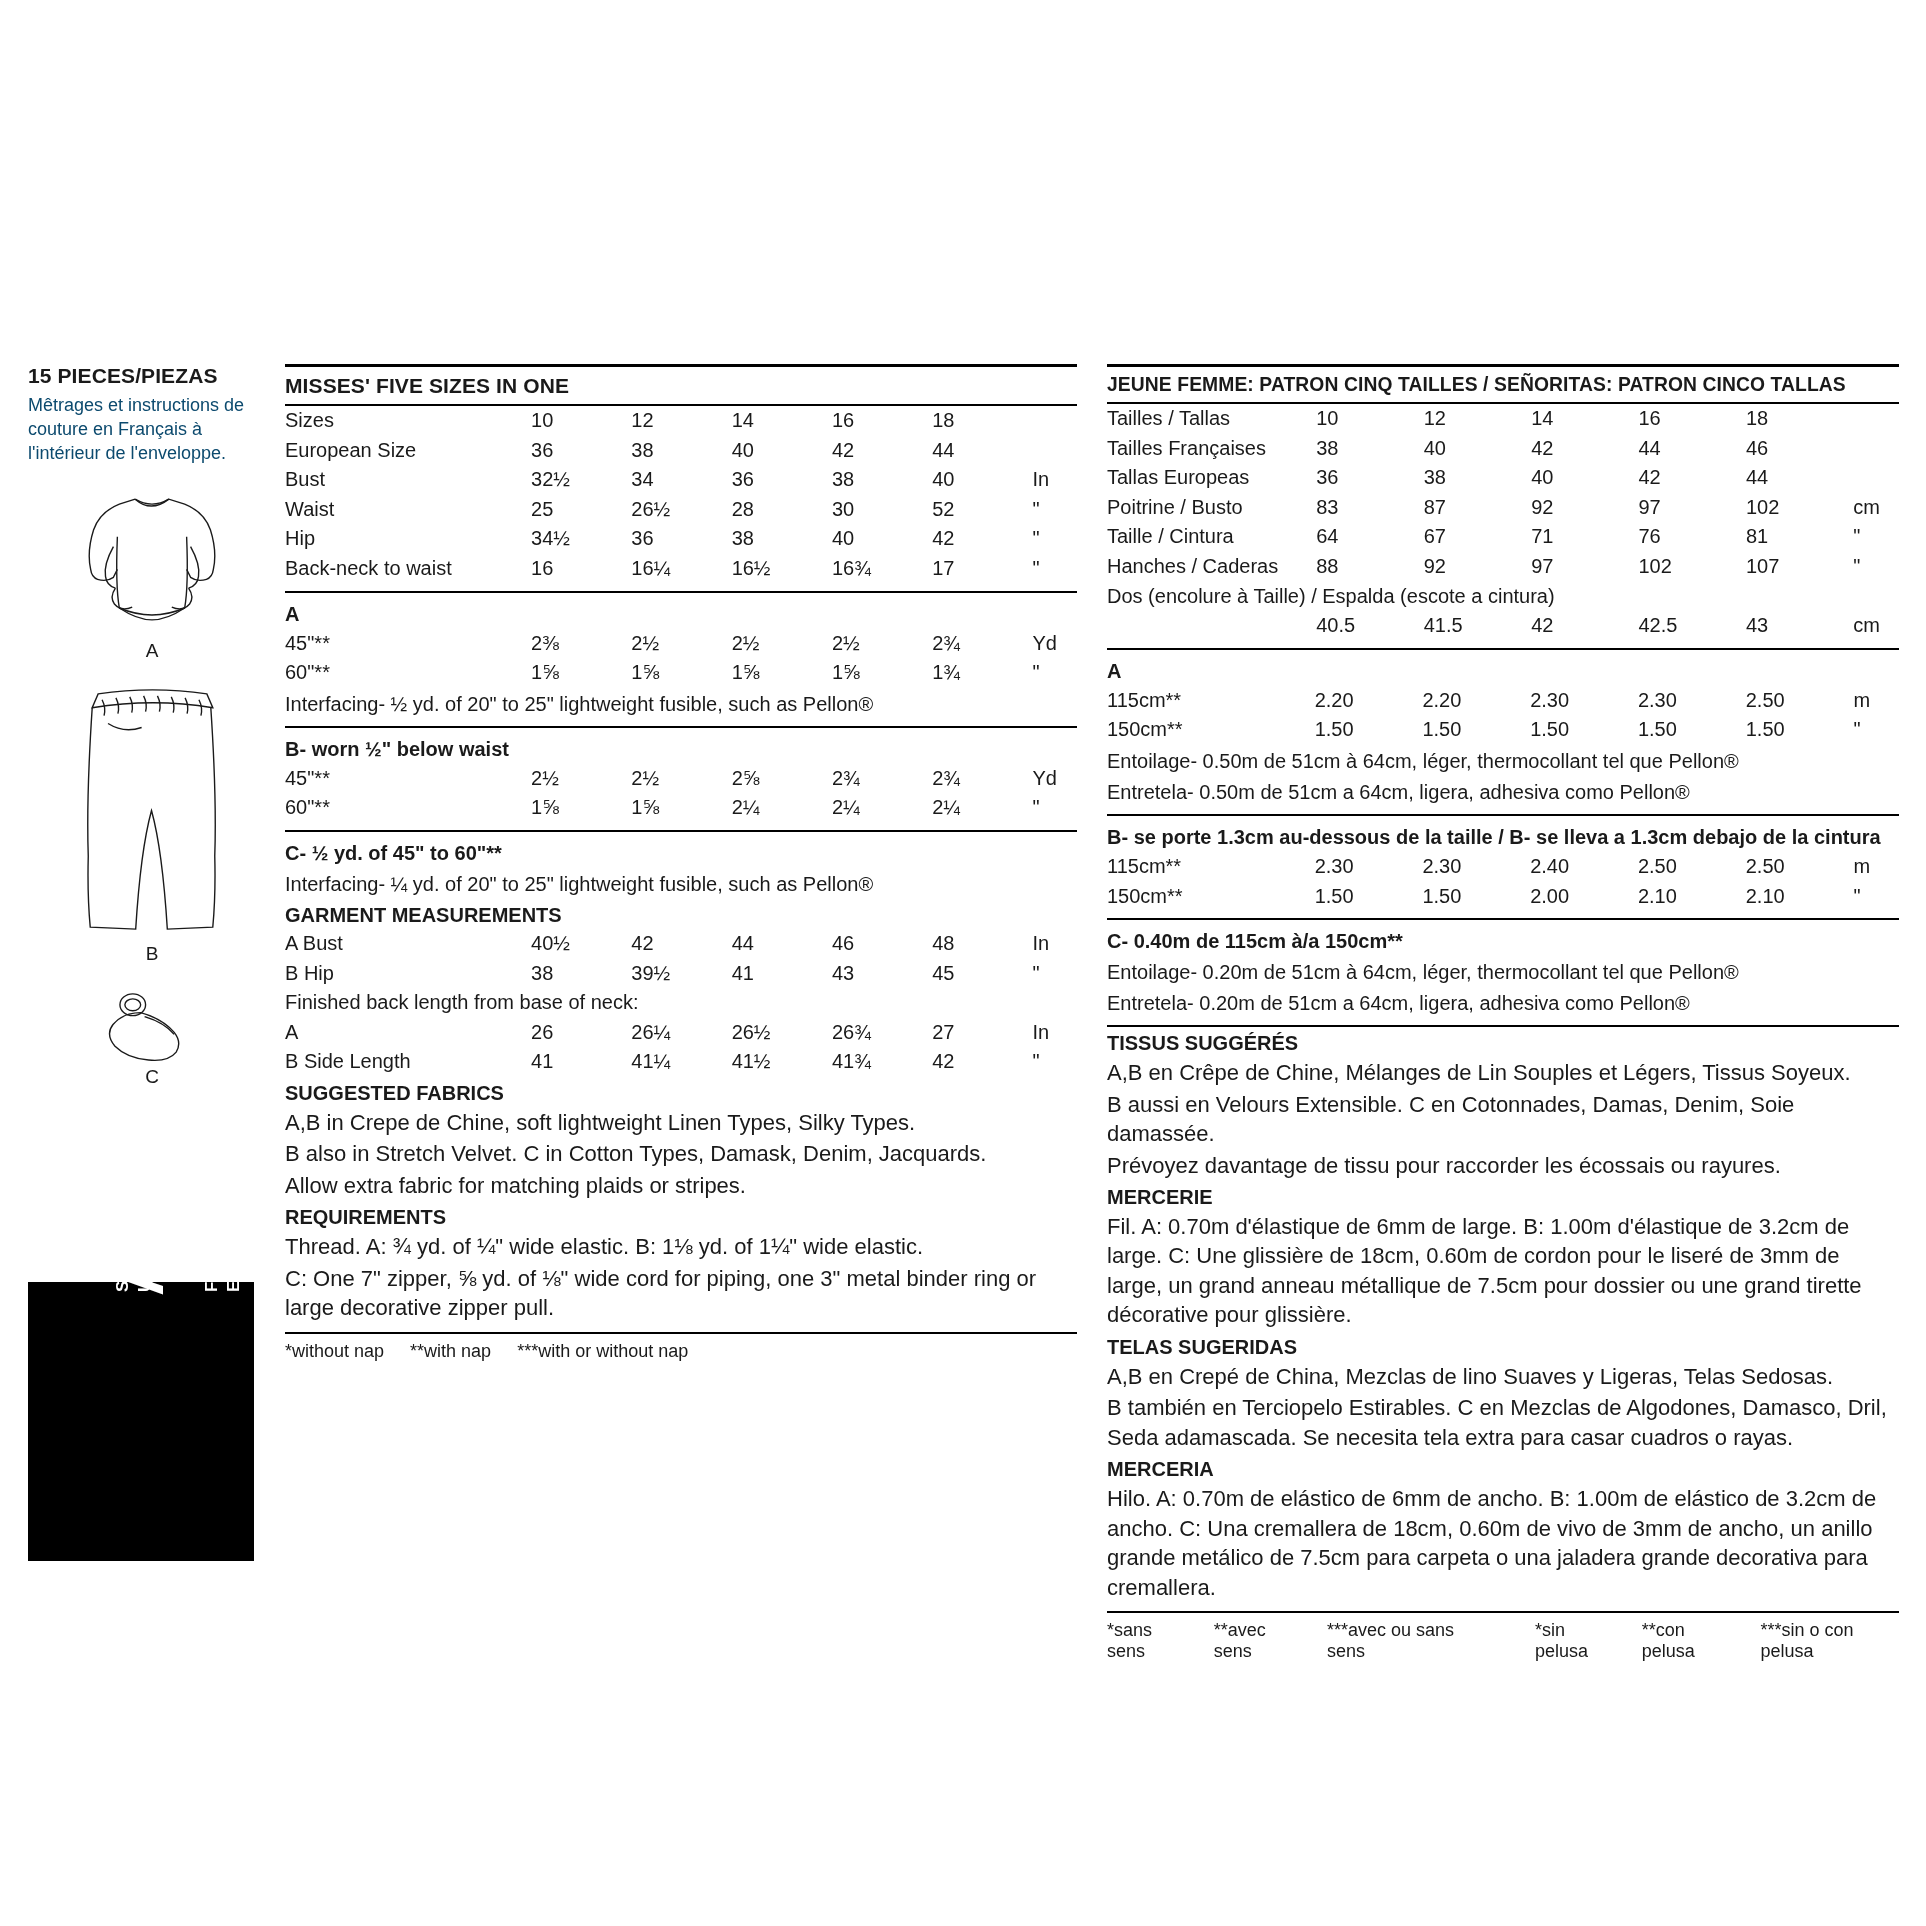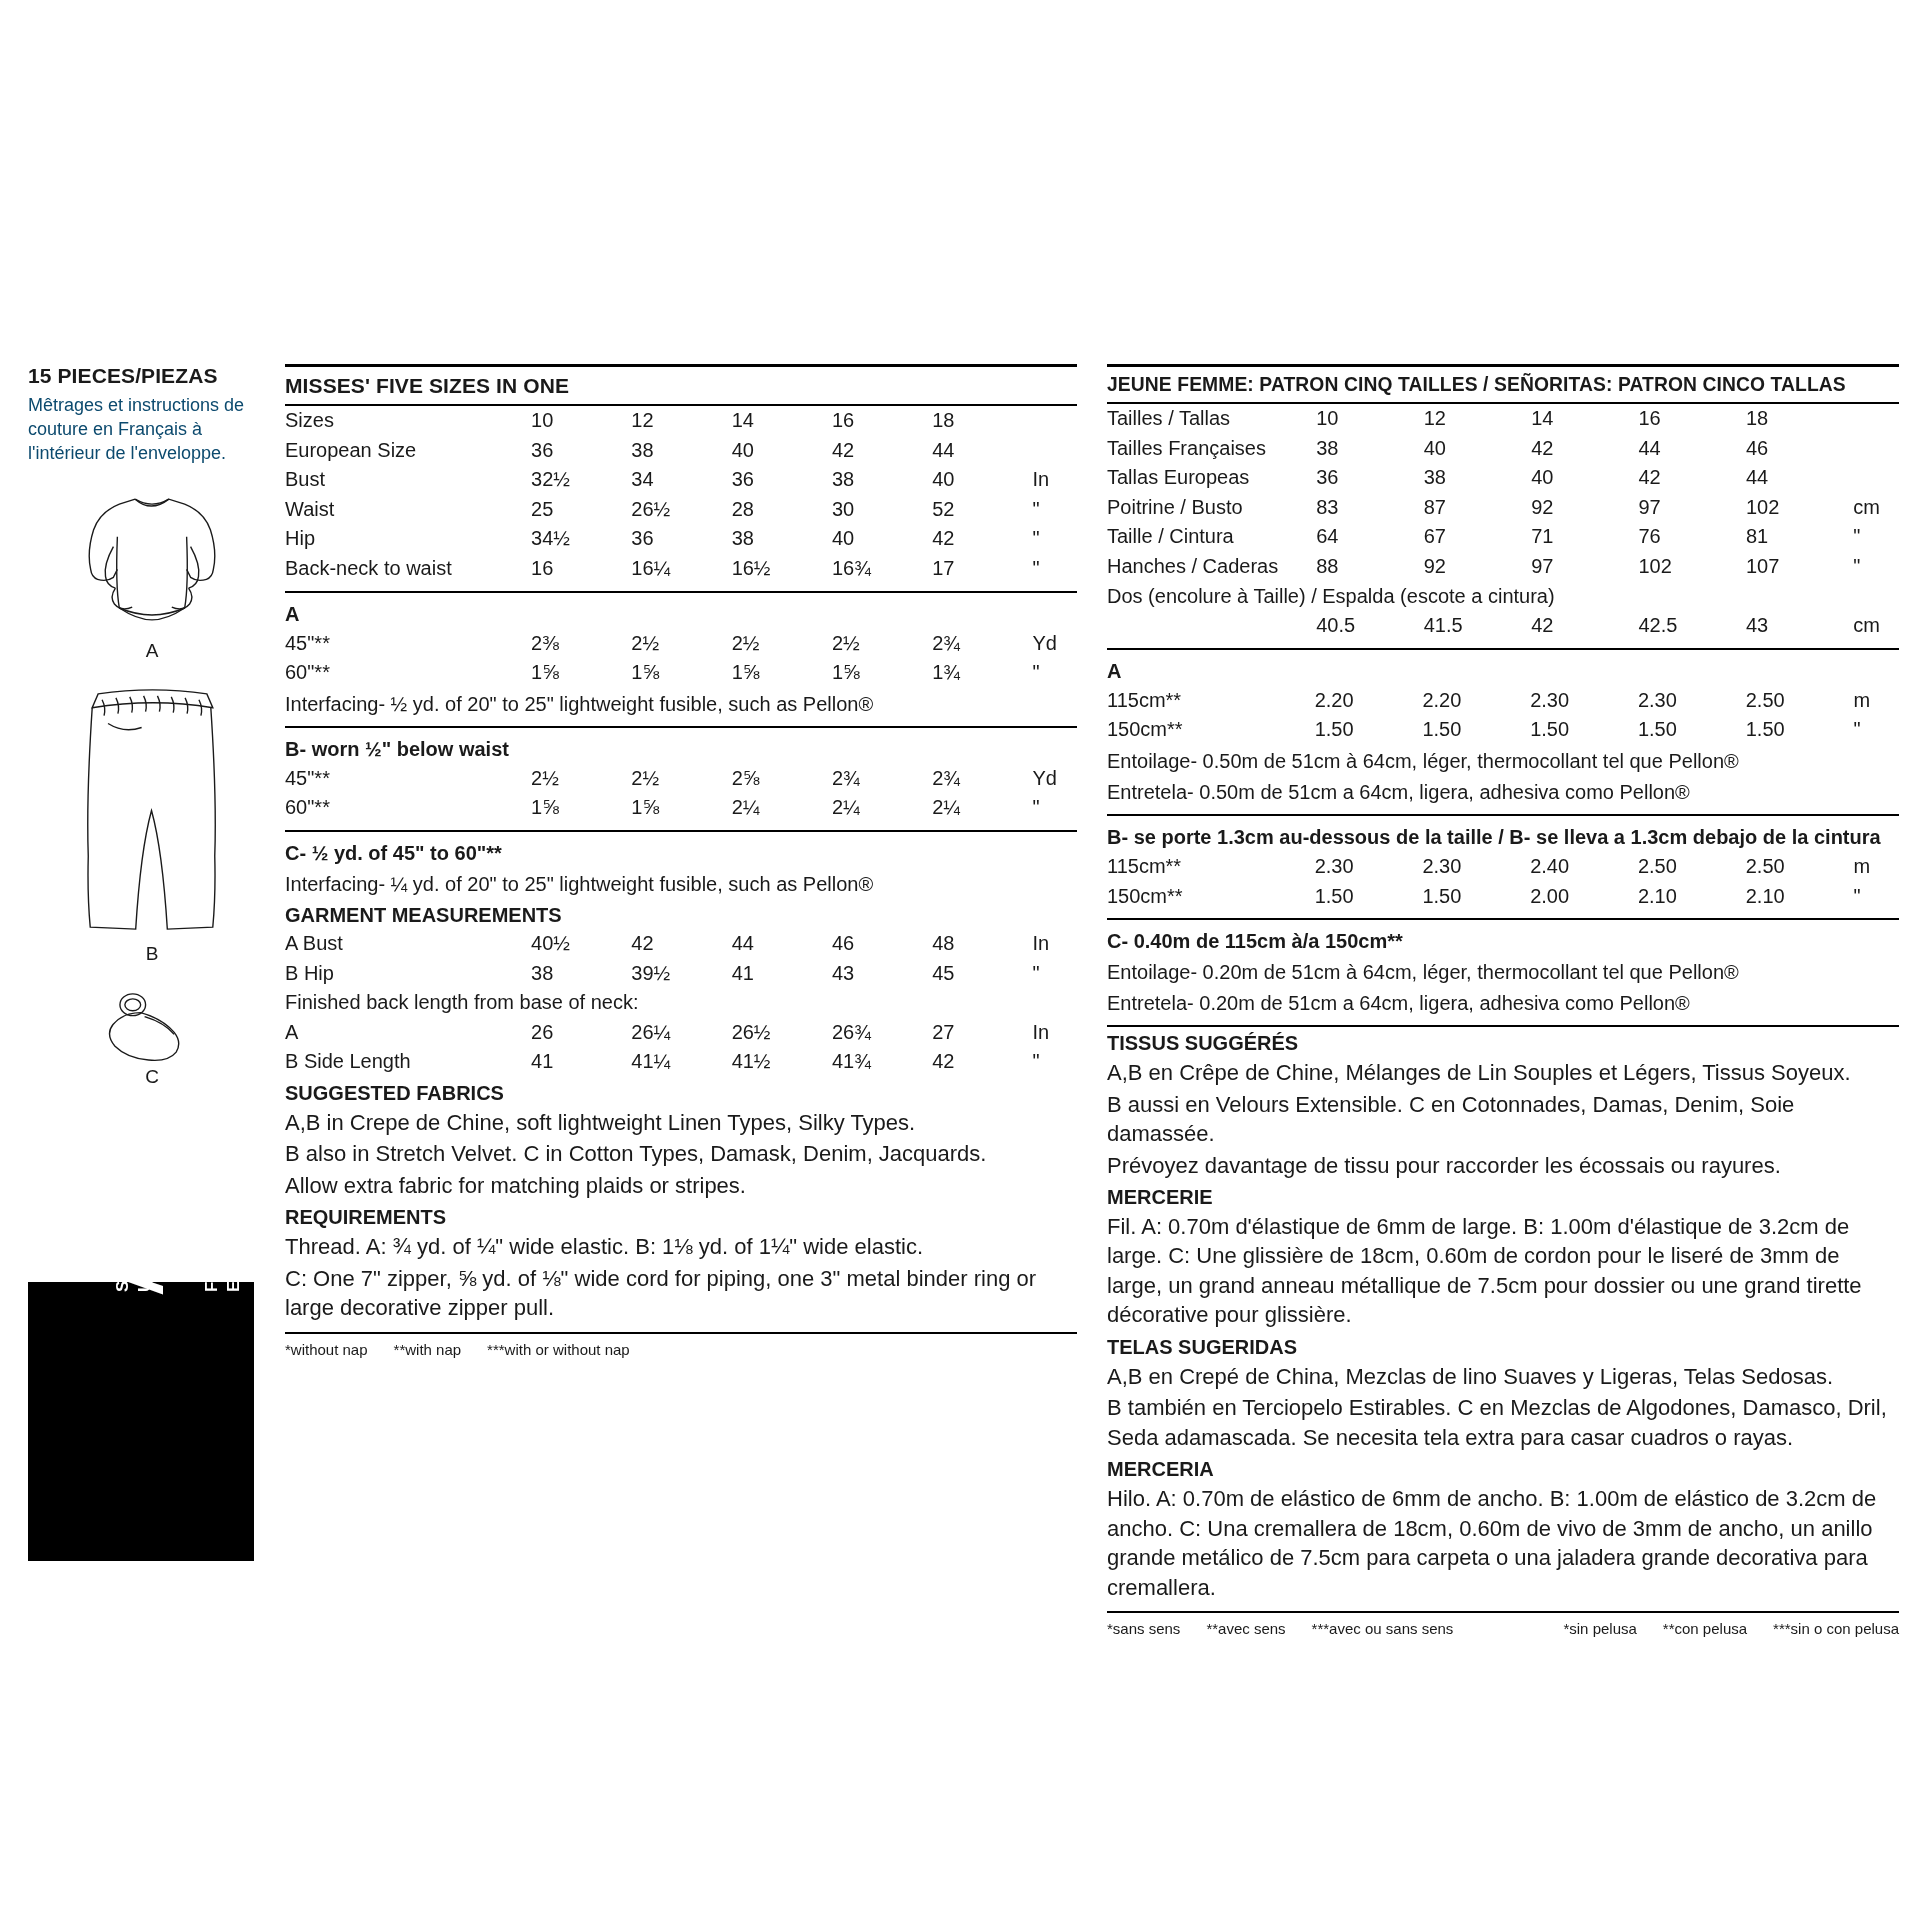--- a/index.html
+++ b/index.html
@@ -159,21 +159,21 @@
     font-size: 20px;
     font-weight: bold;
     padding: 5px 0 2px 0;
   }
   .para {
     font-size: 22px;
     line-height: 1.34;
     padding: 1px 0;
   }
   .footnote {
-    font-size: 15px;
+    font-size: 18px;
     padding-top: 7px;
     border-top: 2px solid #000;
     margin-top: 8px;
     display: flex;
     gap: 26px;
   }
   .footnote.fr { justify-content: flex-start; }
   .footnote .spacer { flex: 1; }
 </style>
 </head>

